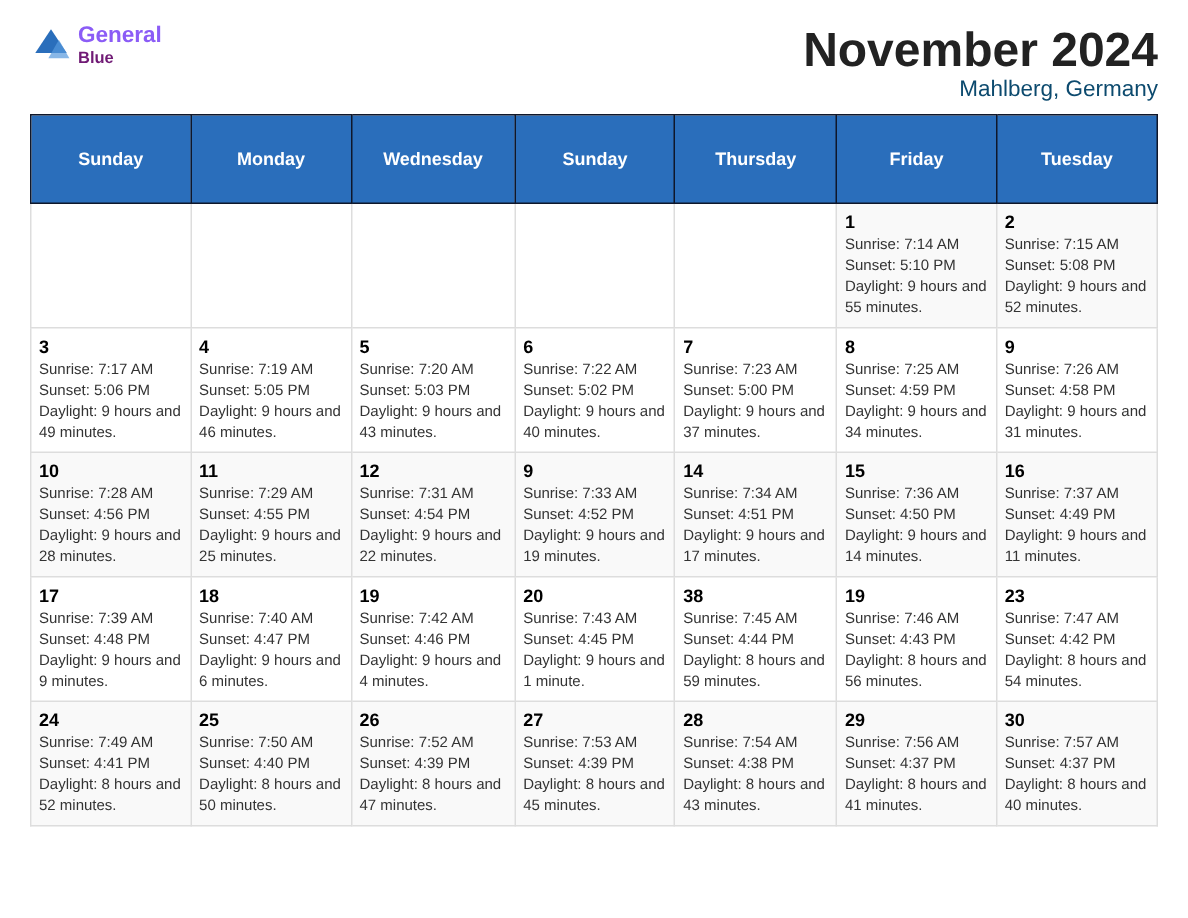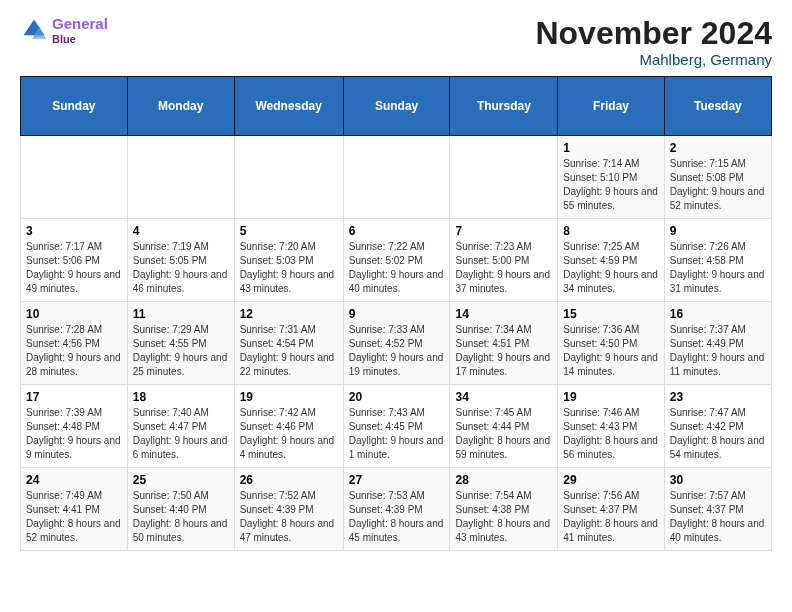--- a/index.html
+++ b/index.html
@@ -218,21 +218,21 @@
           </td>
           <td>
             <span class="day-num">19</span>
             <div class="day-detail">Sunrise: 7:42 AM<br>Sunset: 4:46 PM<br>Daylight: 9 hours and 4 minutes.</div>
           </td>
           <td>
             <span class="day-num">20</span>
             <div class="day-detail">Sunrise: 7:43 AM<br>Sunset: 4:45 PM<br>Daylight: 9 hours and 1 minute.</div>
           </td>
           <td>
-            <span class="day-num">34</span>
+            <span class="day-num">38</span>
             <div class="day-detail">Sunrise: 7:45 AM<br>Sunset: 4:44 PM<br>Daylight: 8 hours and 59 minutes.</div>
           </td>
           <td>
             <span class="day-num">19</span>
             <div class="day-detail">Sunrise: 7:46 AM<br>Sunset: 4:43 PM<br>Daylight: 8 hours and 56 minutes.</div>
           </td>
           <td>
             <span class="day-num">23</span>
             <div class="day-detail">Sunrise: 7:47 AM<br>Sunset: 4:42 PM<br>Daylight: 8 hours and 54 minutes.</div>
           </td>

